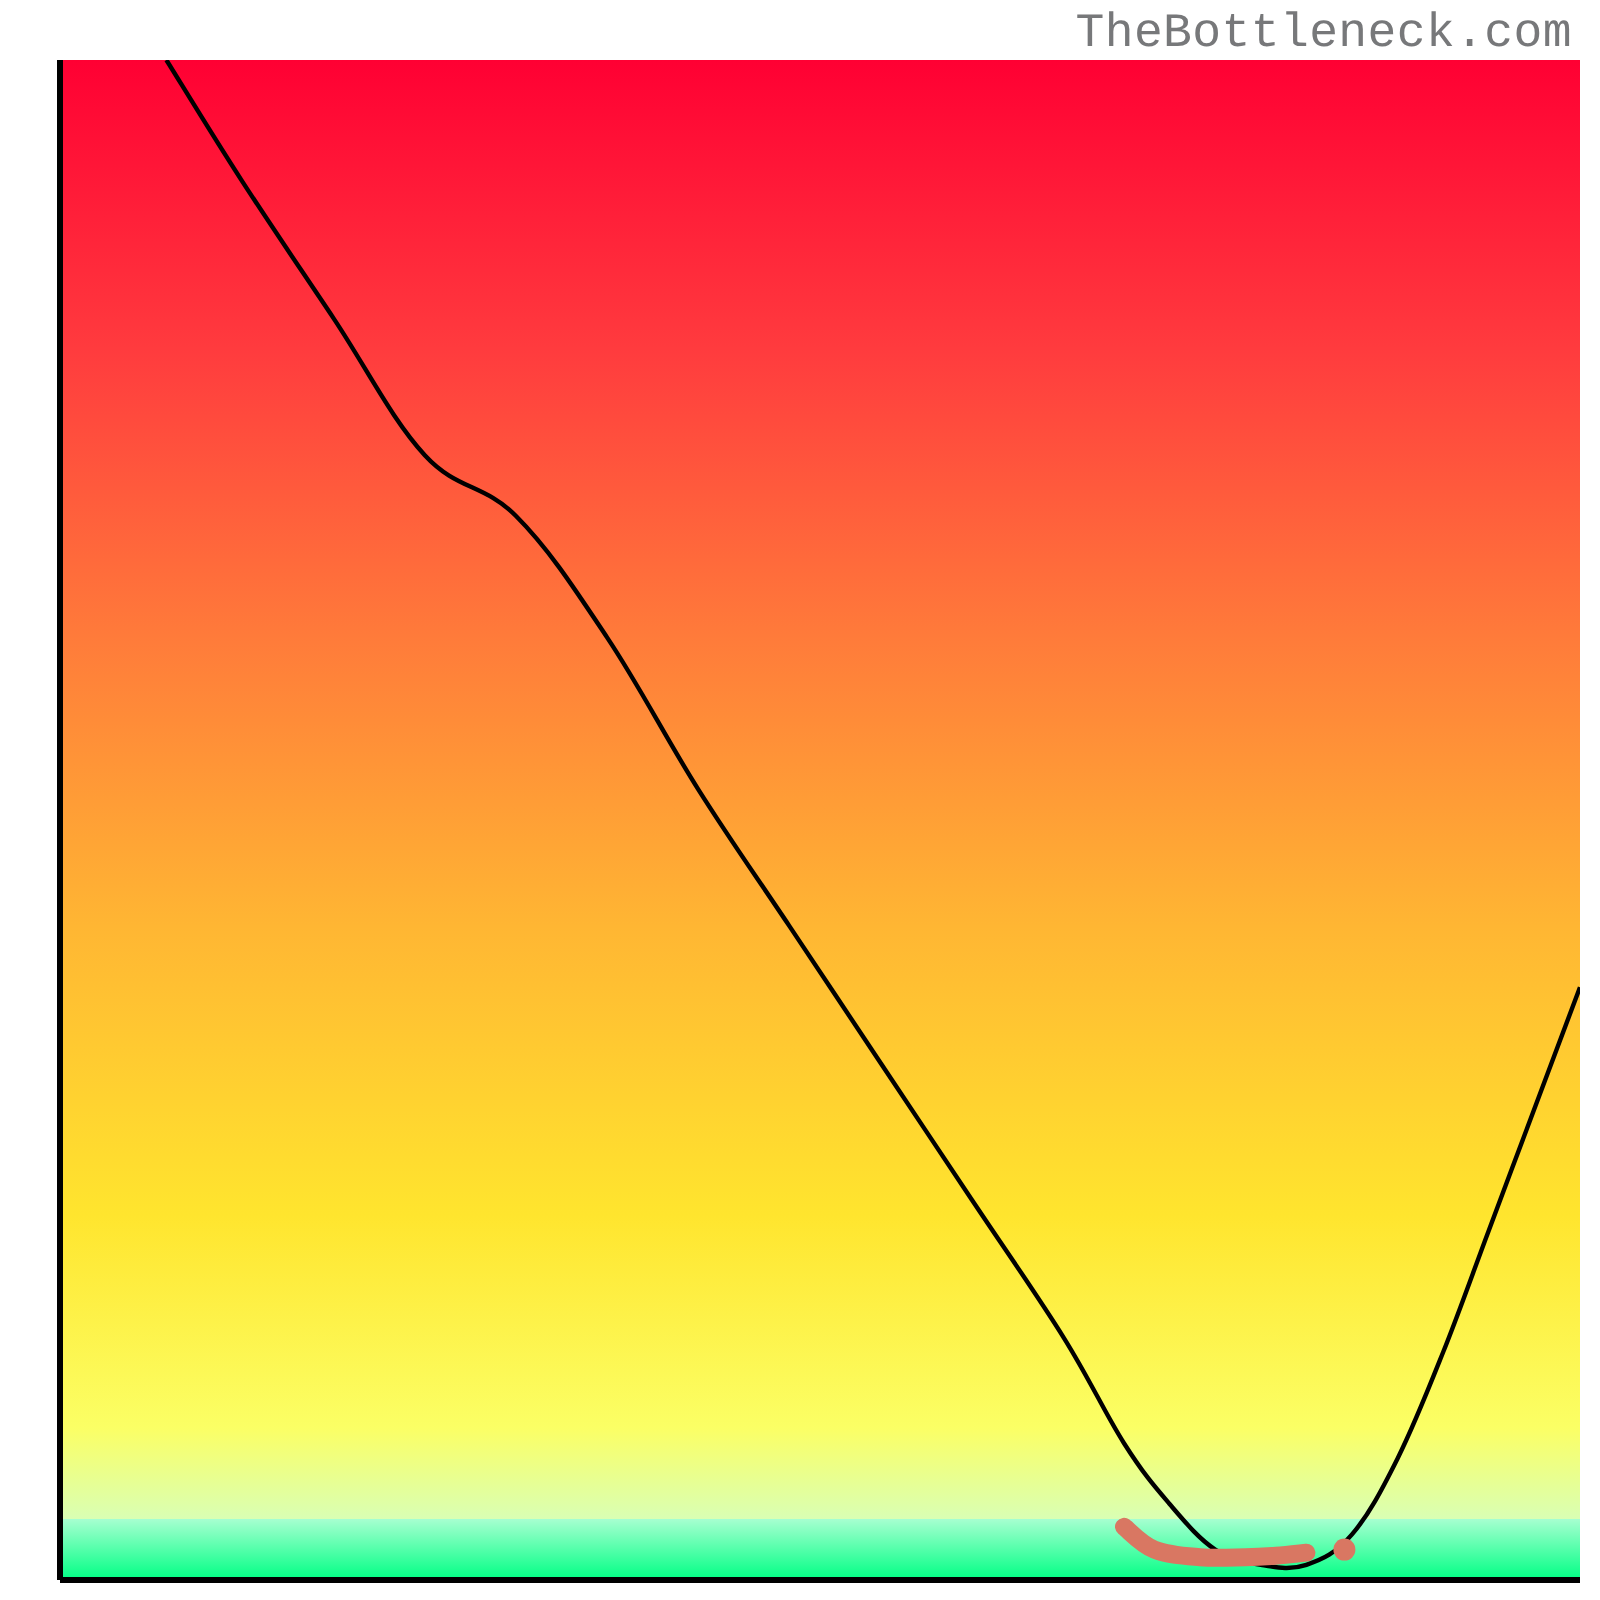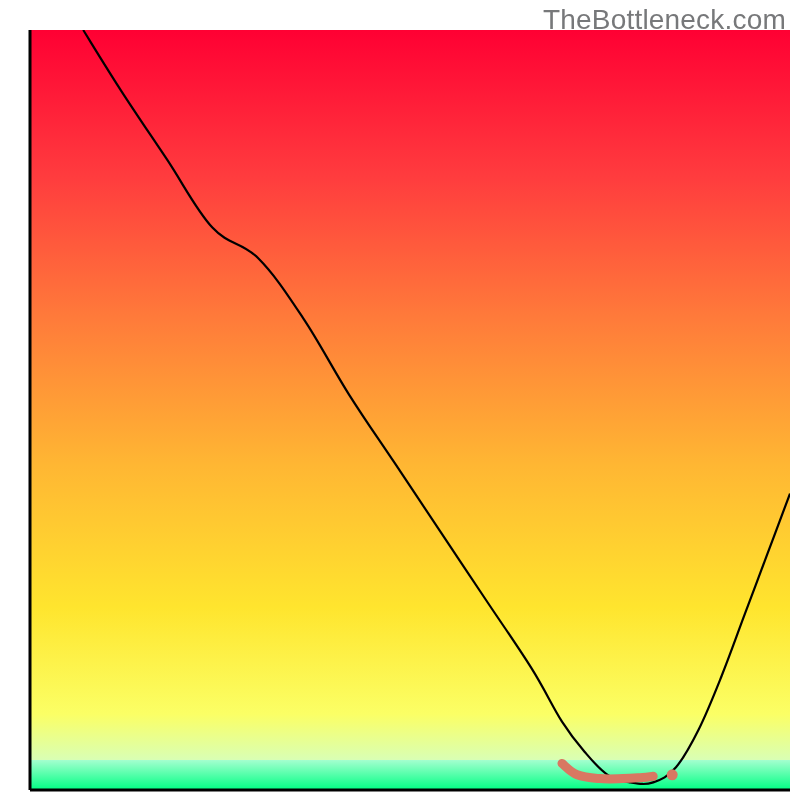--- a/index.html
+++ b/index.html
@@ -6,22 +6,22 @@
   html, body { width: 800px; height: 800px; background: #ffffff; }
   .chart-container {
     position: relative;
     width: 800px;
     height: 800px;
   }
   .watermark {
     position: absolute;
     top: 4px;
     right: 14px;
-    font-family: Liberation Sans, sans-serif;
-    font-size: 28px;
+    font-family: Liberation Mono, monospace;
+    font-size: 24px;
     color: #77787a;
     font-weight: 400;
     letter-spacing: 0.2px;
     z-index: 10;
     margin-left: 11px;
   }
   svg.plot {
     position: absolute;
     top: 0;
     left: 0;

